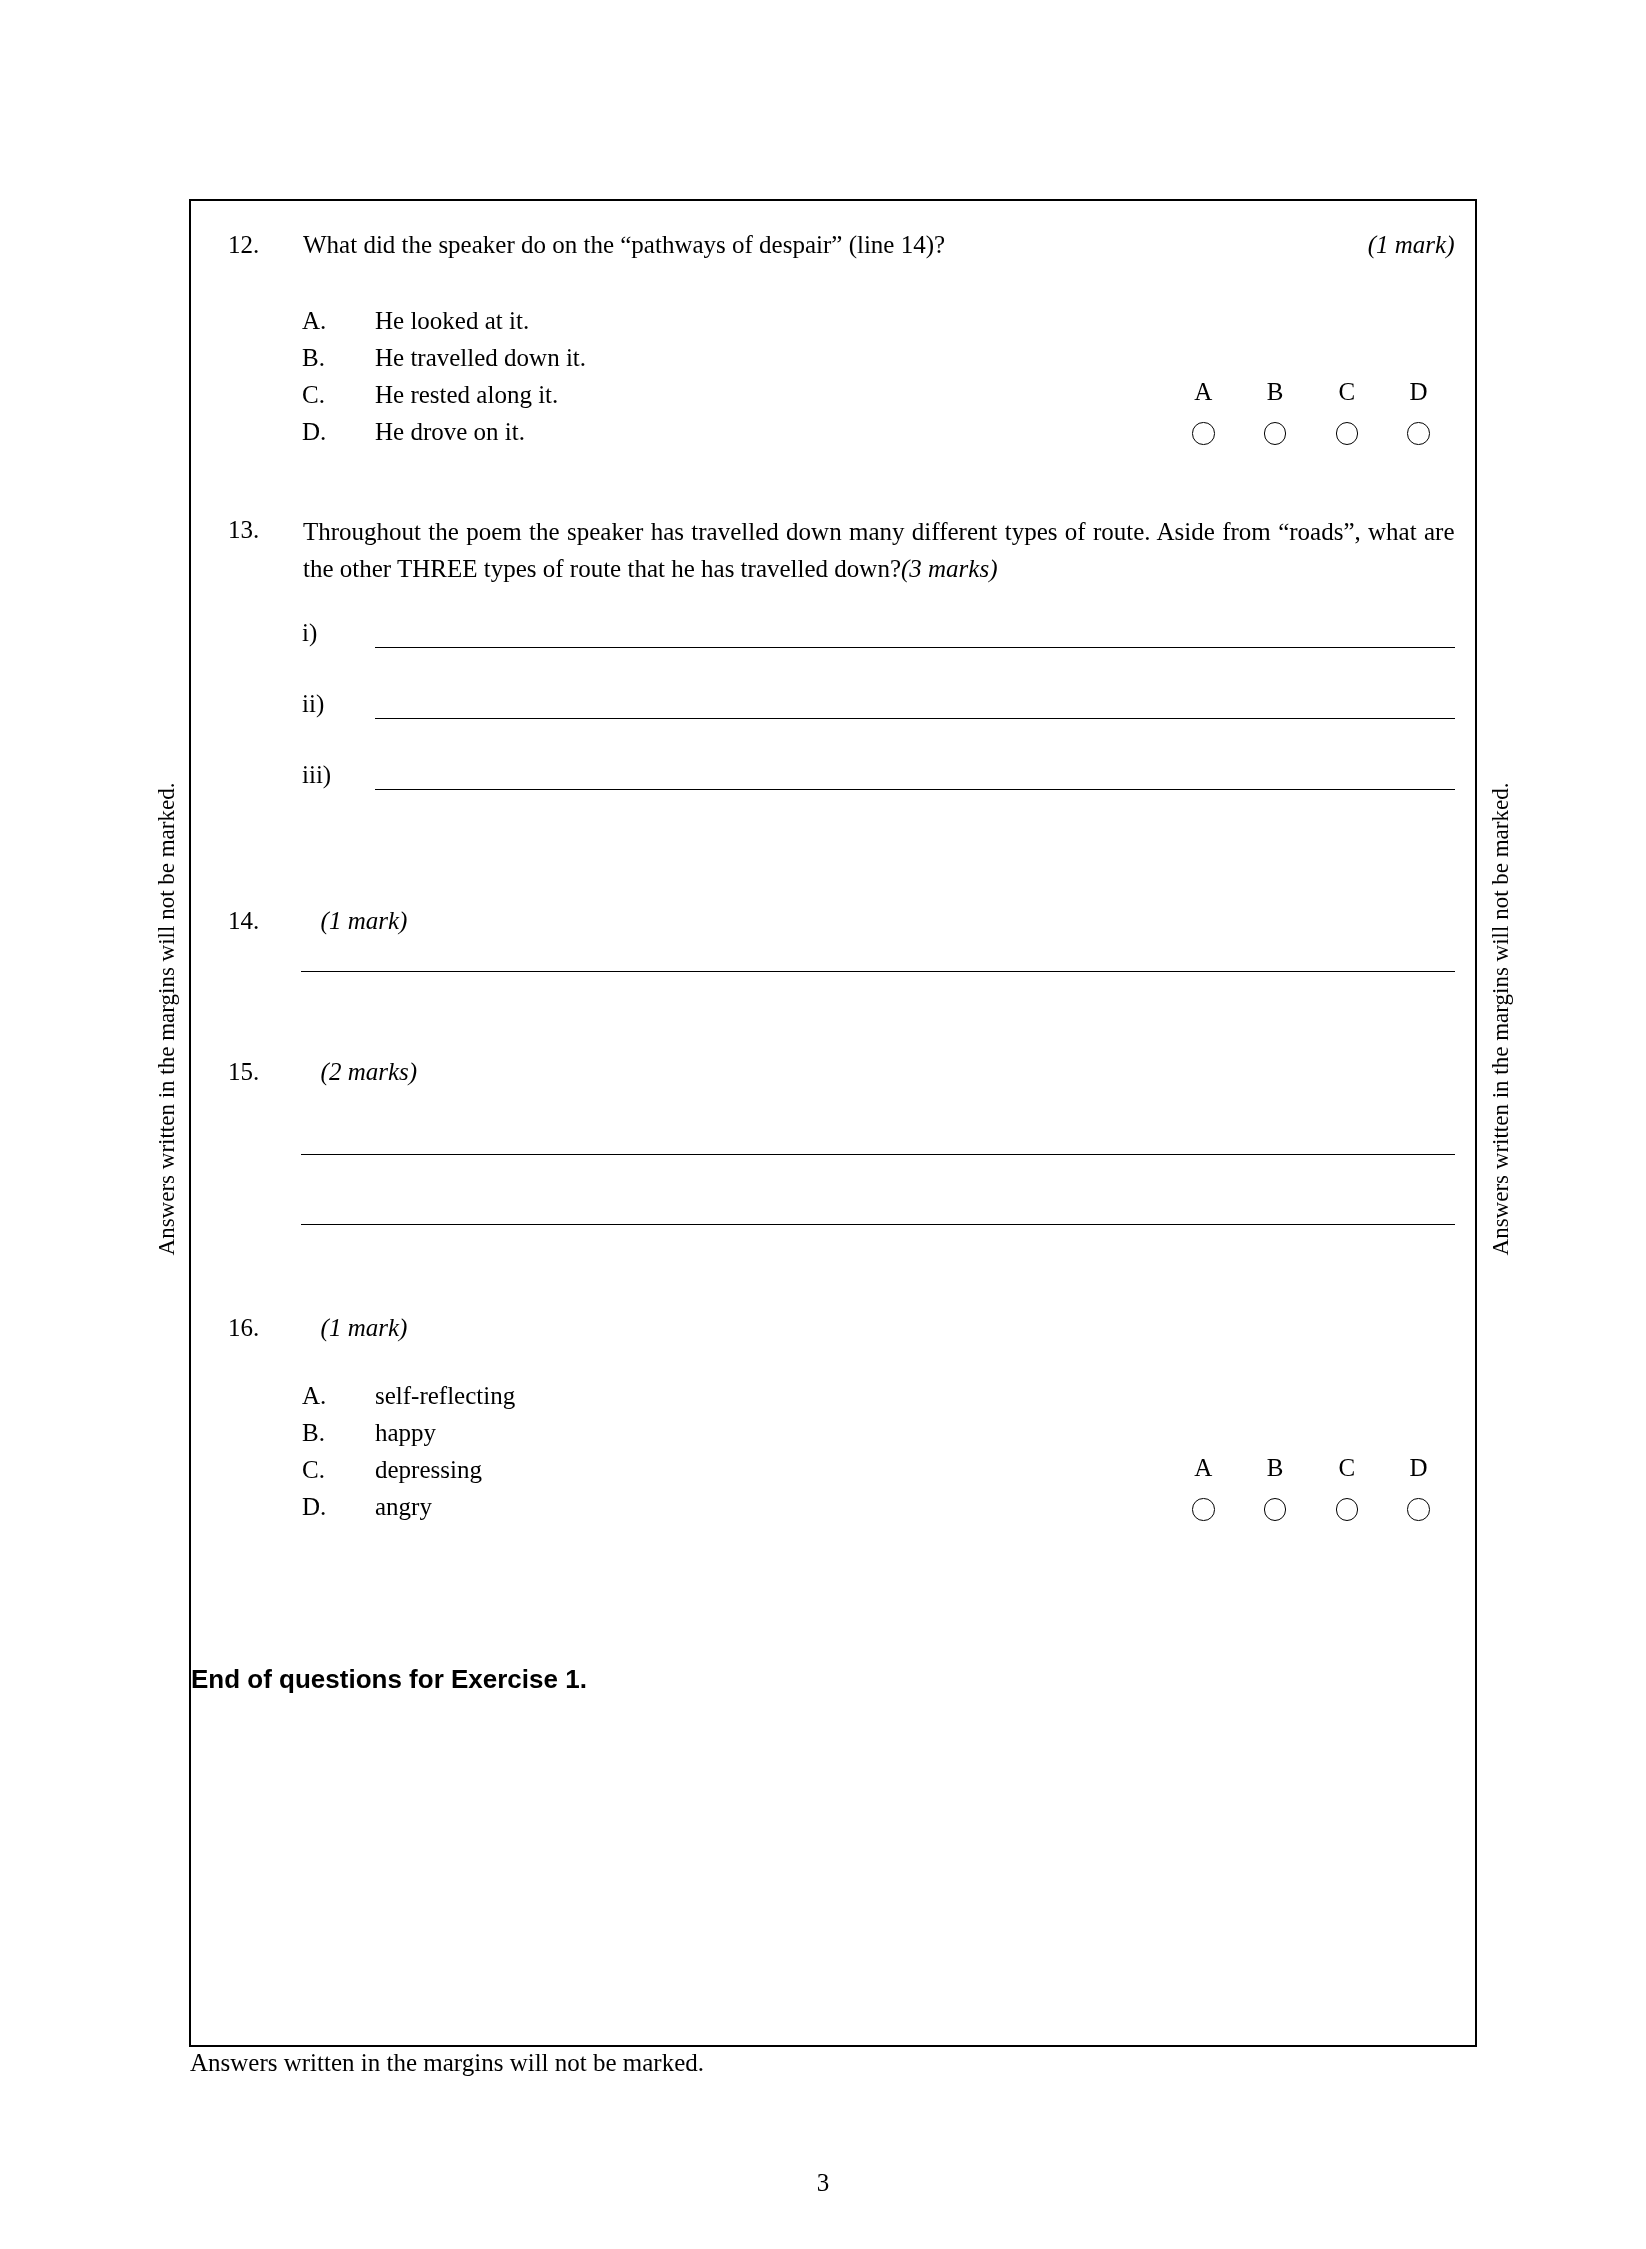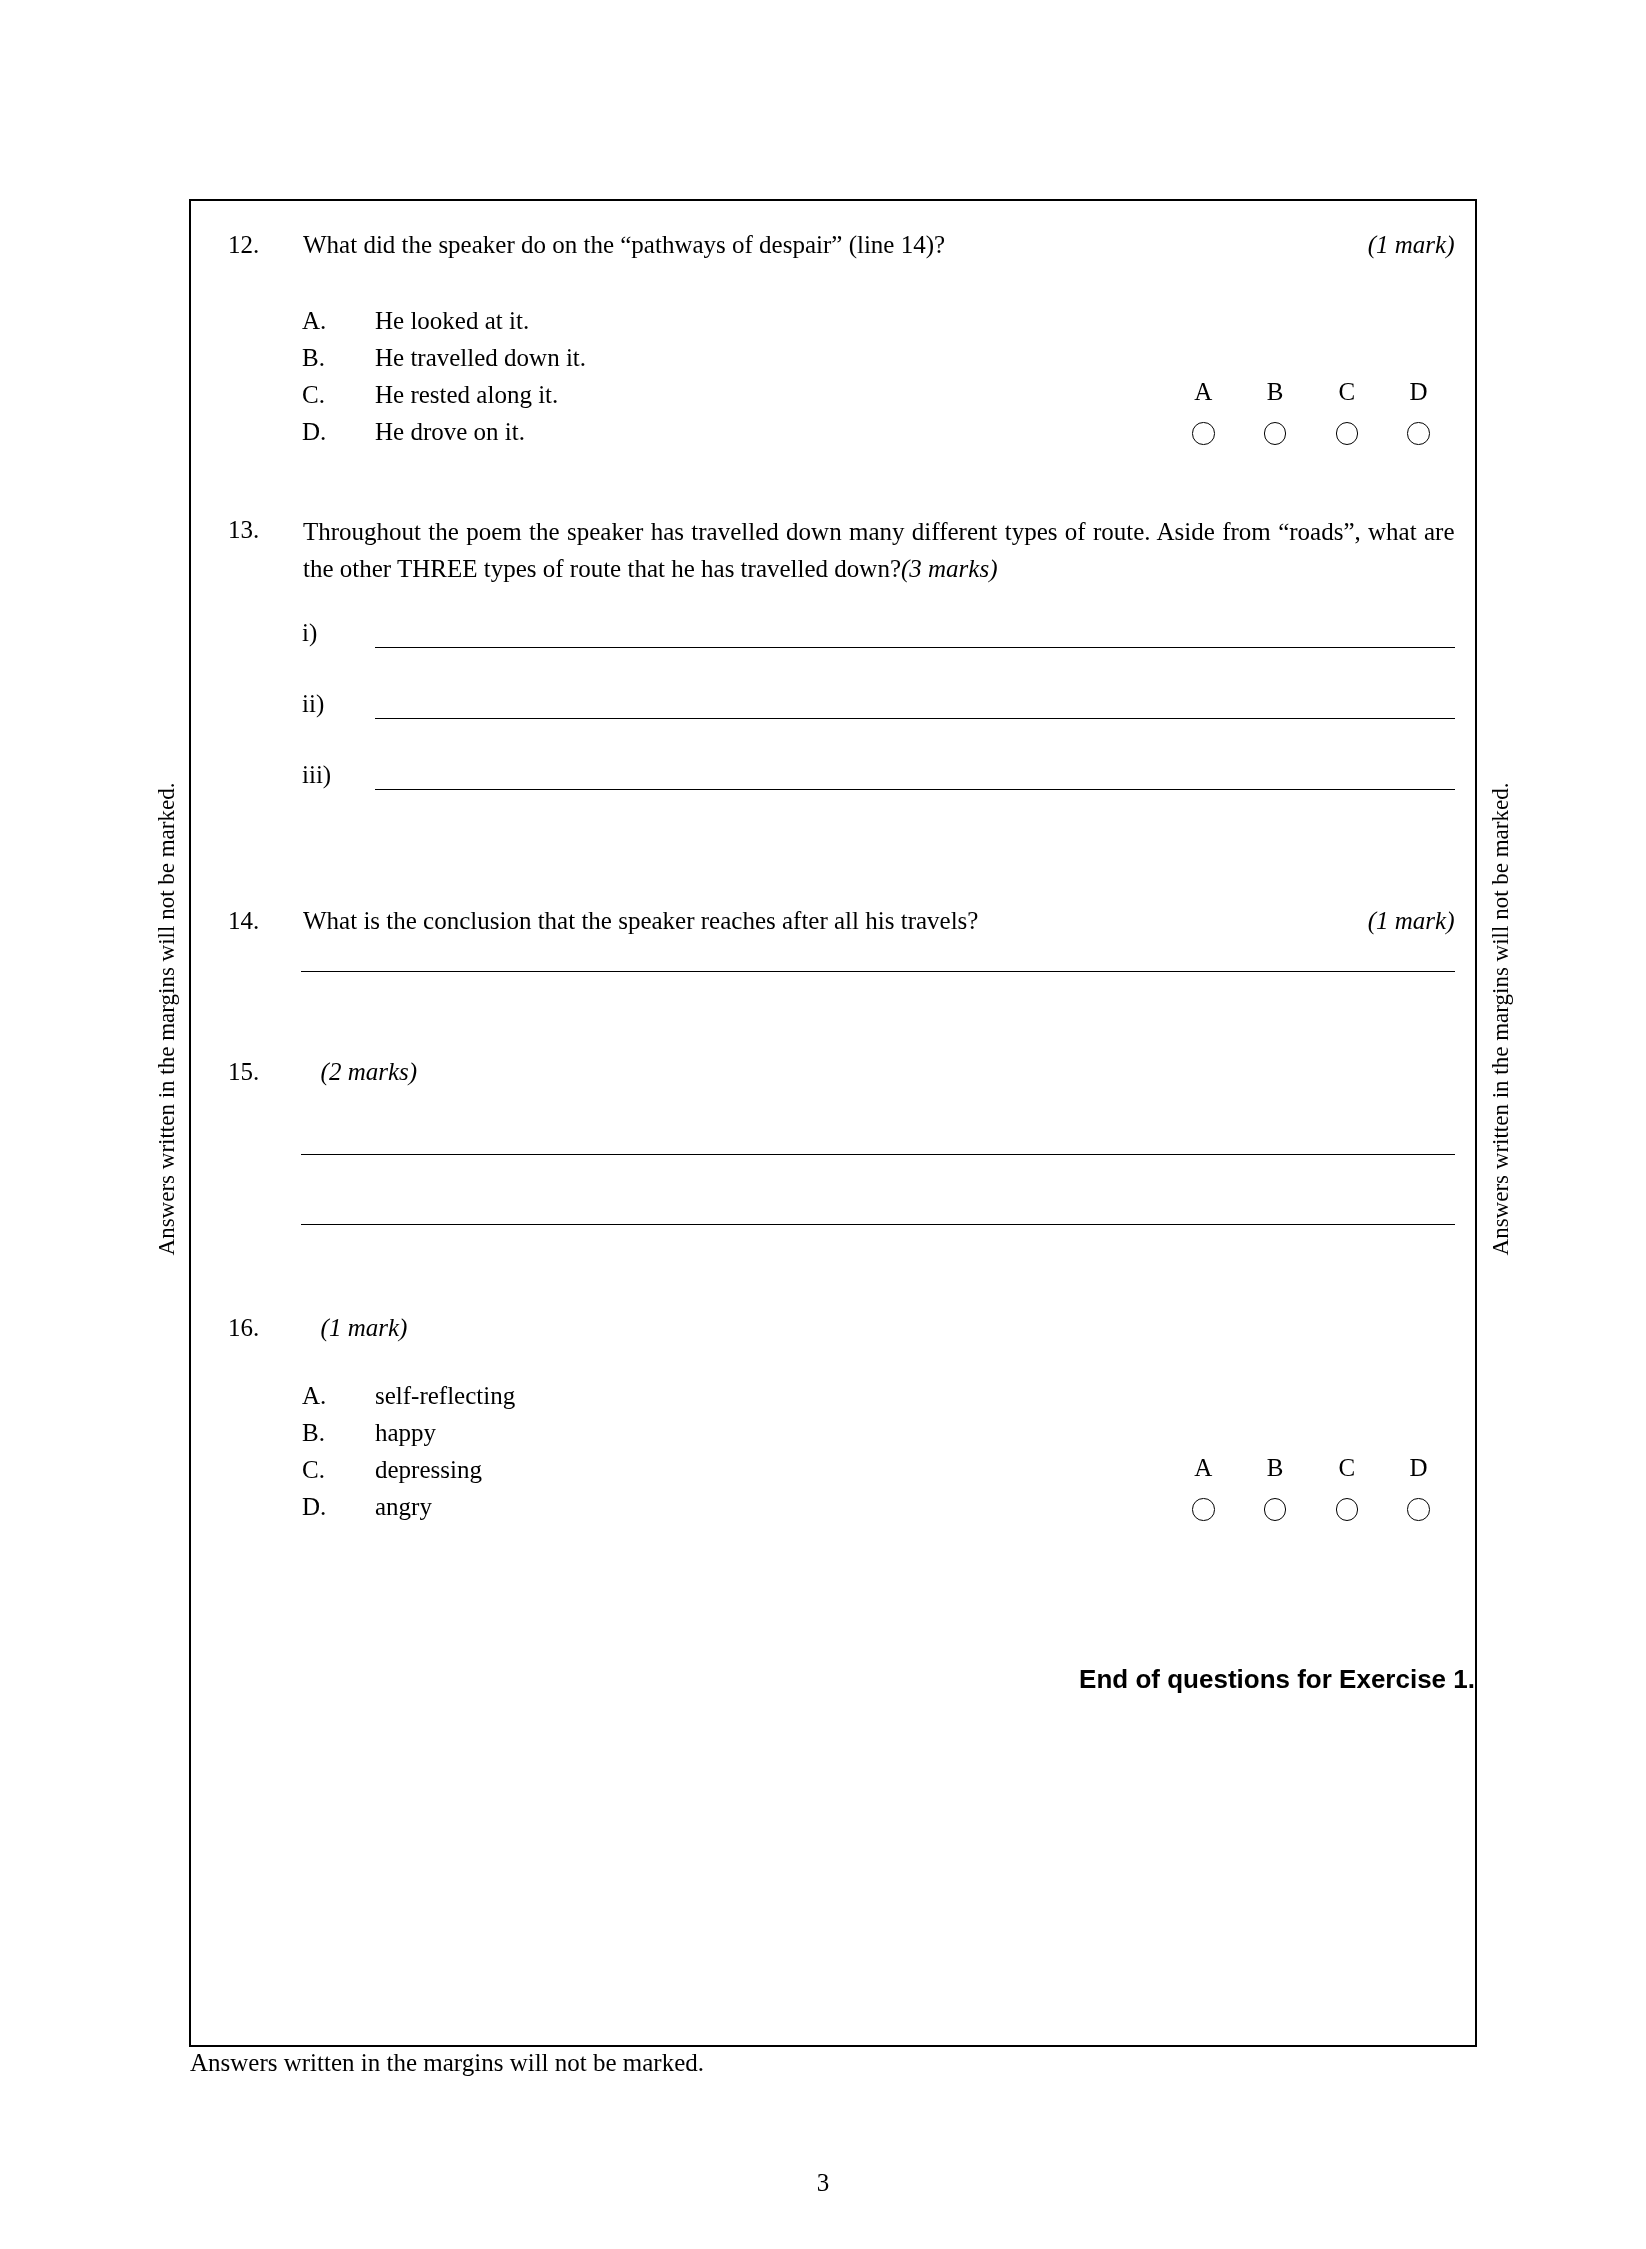--- a/index.html
+++ b/index.html
@@ -98,21 +98,21 @@
     right: 20.5px;
     height: 0;
     border-bottom: 1.5px solid #000000;
   }
 
   .end-note {
     position: absolute;
     left: 0;
     right: 0;
     top: 1463px;
-    text-align: right;
+    text-align: left;
     font-family: "Liberation Sans", "DejaVu Sans", sans-serif;
     font-weight: bold;
     font-size: 26px;
   }
 
   .margin-note {
     position: absolute;
     white-space: nowrap;
     font-size: 23px;
     line-height: 1;
@@ -215,21 +215,20 @@
     </div>
     <div class="fill-row" style="top:555px">
       <span class="fill-label">iii)</span>
       <span class="fill-line"></span>
     </div>
   </section>
 
   <section>
     <div class="q-row" style="top:704px">
       <span class="q-num">14.</span>
-      <span class="q-text">What is the conclusion that the speaker reaches after all his travels?</span>
       <span class="q-marks">(1 mark)</span>
     </div>
     <div class="answer-line" style="top:770px"></div>
   </section>
 
   <section>
     <div class="q-row" style="top:855px">
       <span class="q-num">15.</span>
       <span class="q-marks">(2 marks)</span>
     </div>

